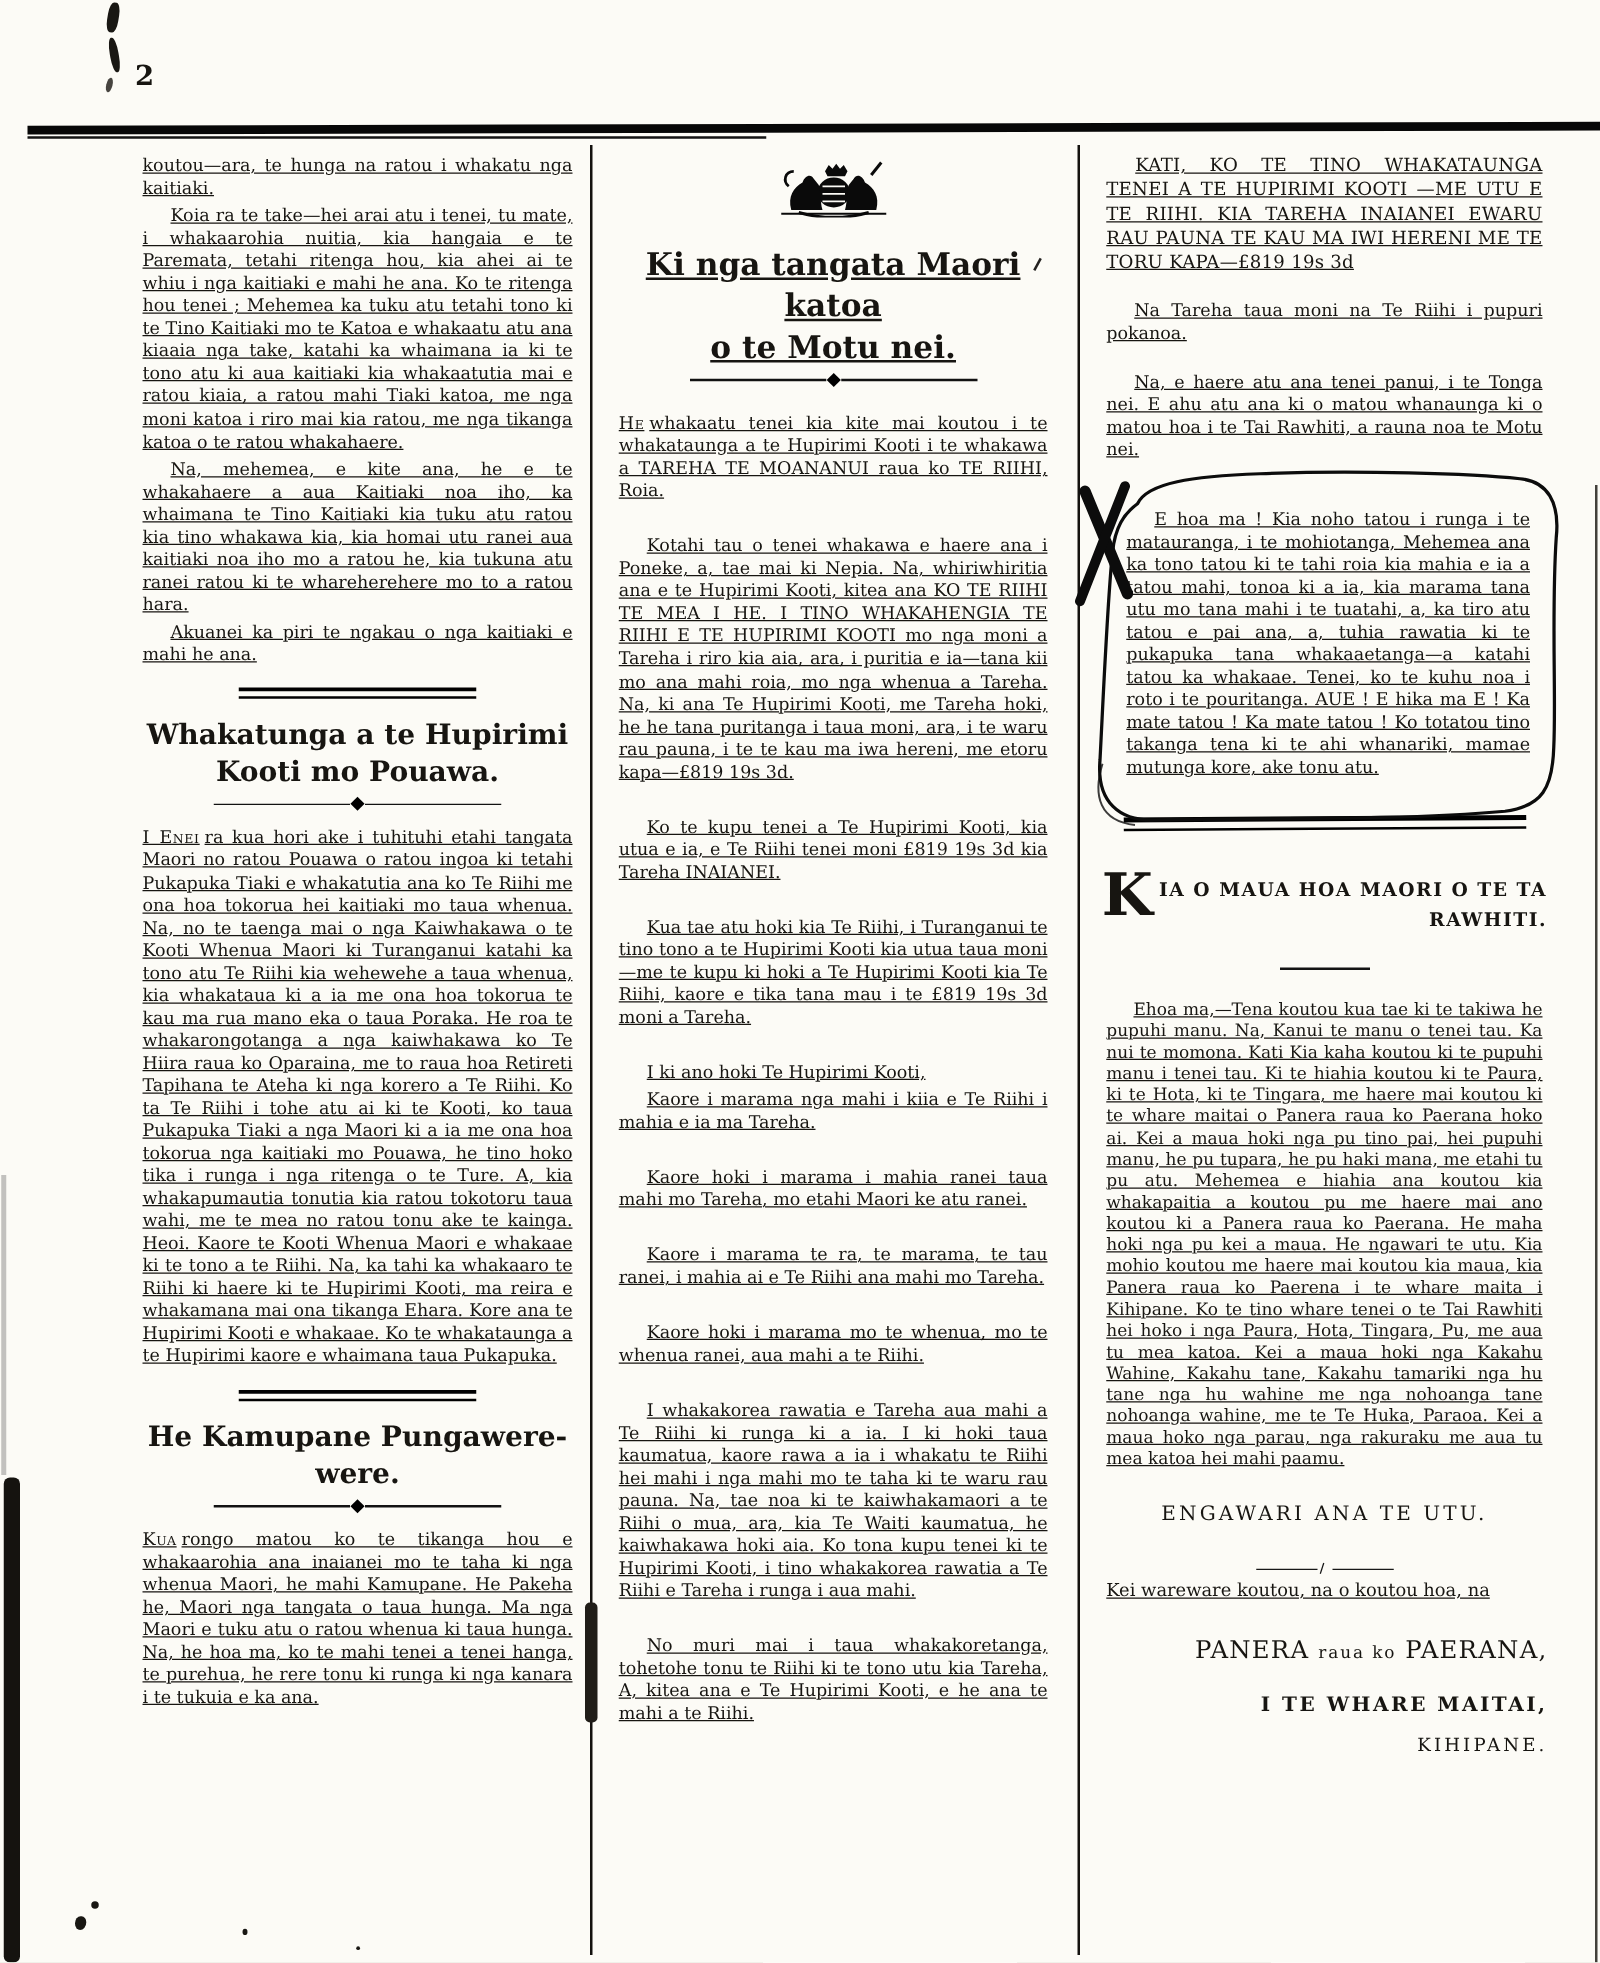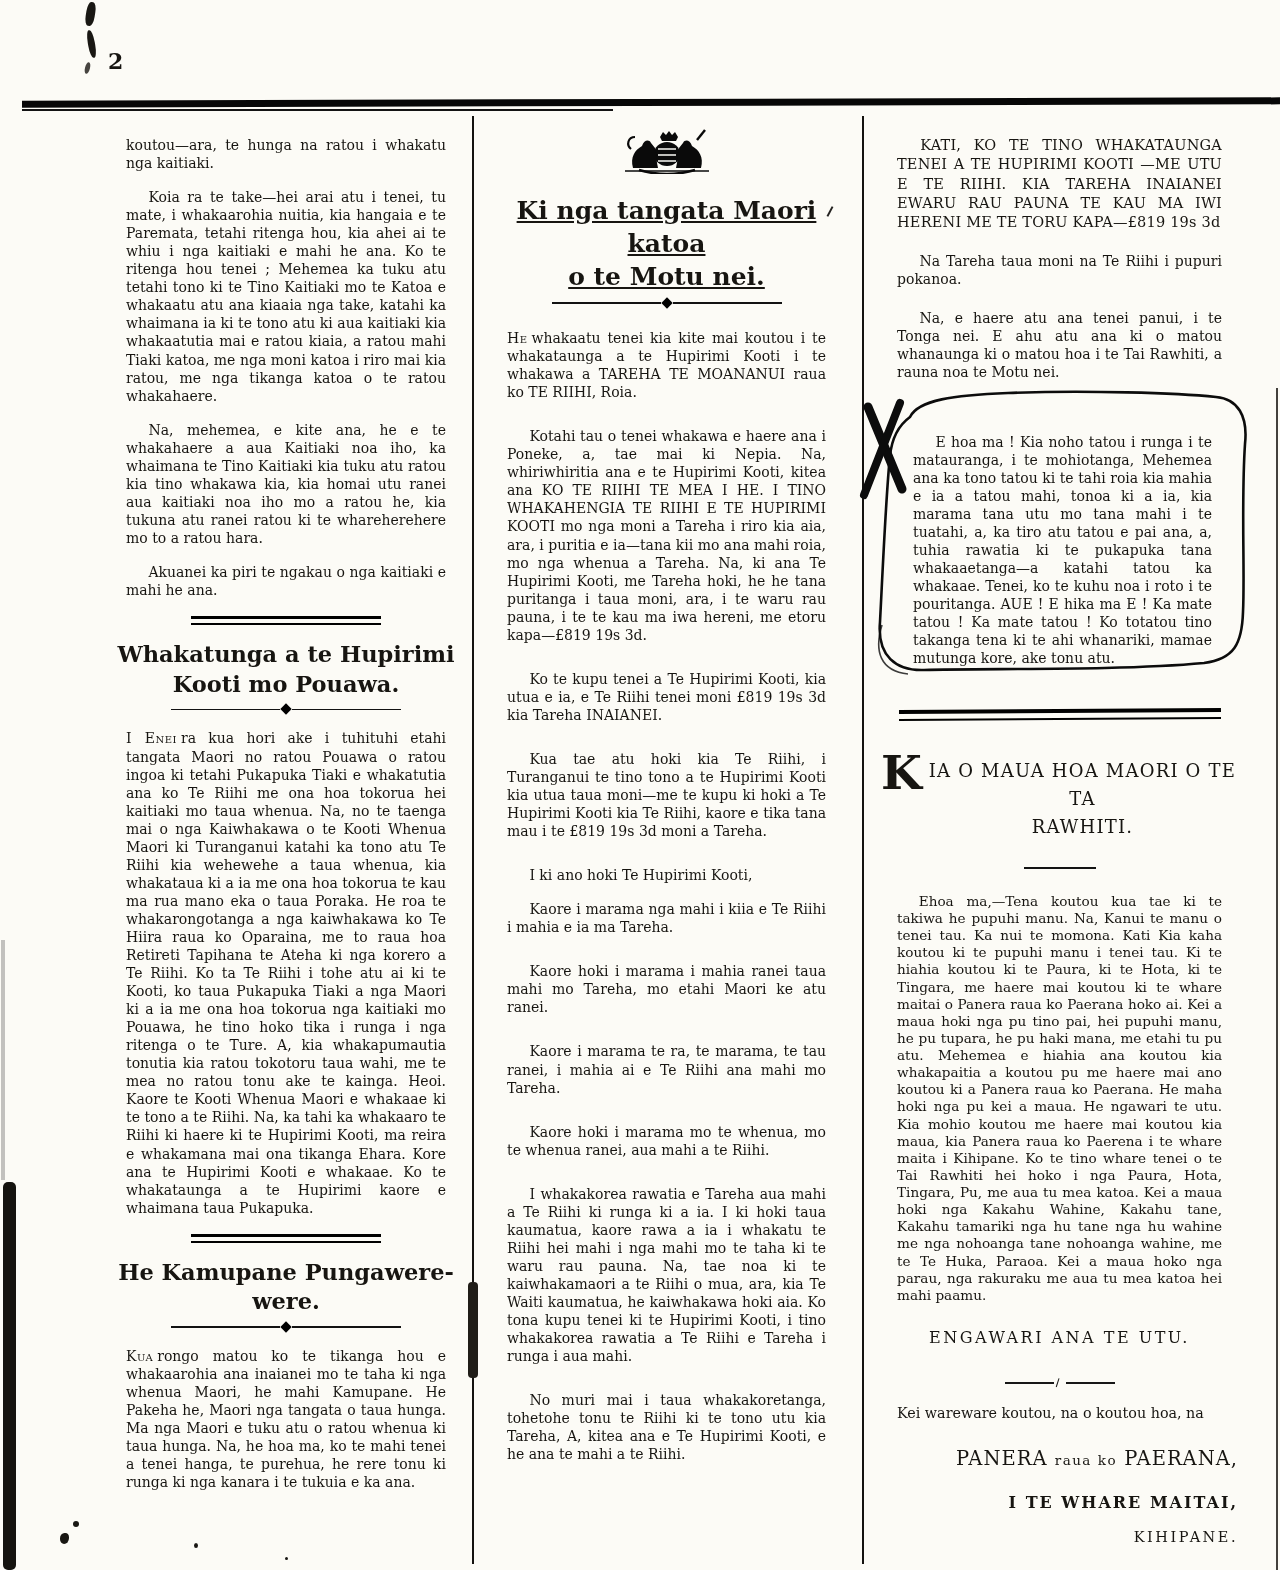--- a/index.html
+++ b/index.html
@@ -16,21 +16,21 @@
   .headrule .thin { height:2px; background:#131313; margin-top:3px; width:47%; }
 
   .vrule { position:absolute; top:116px; width:2px; height:1448px; background:#14120f; }
 
   .col { position:absolute; top:120px; font-size:14px; line-height:1.29;
     text-align:justify; }
   #col1 { left:110px; width:352px; }
   #col2 { left:491px; width:351px; }
   #col3 { left:881px; width:357px; }
 
-  .col p { margin:16px; text-indent:1.6em; }
+  .col p { margin:4px; text-indent:1.6em;text-decoration:underline; }
   .col p.noindent { text-indent:0; }
   .lead { font-variant:small-caps; letter-spacing:0.5px; margin-right:0.28em; }
 
   .rule-double { width:190px; margin:17px auto 15px; height:4px;
     border-top:3px solid #000; border-bottom:2px solid #000; }
   .art-head { margin:0 0 4px; text-align:center; font-weight:bold;
     font-size:22.5px; line-height:1.32; text-indent:0; }
   .diamond-div { display:flex; align-items:center; justify-content:center;
     width:230px; margin:6px auto 14px; }
   .diamond-div .line { flex:1; height:1.5px; background:#121212; }
@@ -48,22 +48,22 @@
   .circled-wrap { position:relative; margin-top:14px;
     padding:20px 10px 10px 16px; }
   .circled-wrap p { position:relative; z-index:2; }
   .annot { position:absolute; left:-25px; top:-12px; z-index:3; pointer-events:none; }
   .bigrule { width:322px; margin:16px 0 0 18px; height:5px;
     border-top:4px solid #000; border-bottom:2px solid #000;
     transform:rotate(-0.35deg); }
   .dropcap-head { margin-top:34px; display:flex; justify-content:center;
     align-items:flex-start; text-indent:0; }
   .dropcap { font-size:47px; line-height:0.8; font-weight:bold; margin-right:5px; }
-  .dc-lines { text-align:center; font-size:18px; letter-spacing:1.2px;
-    line-height:1.55; padding-top:3px; }
+  .dc-lines { text-align:right; font-size:15px; letter-spacing:1.2px;
+    line-height:1.55; padding-top:3px;font-weight:bold; }
   .short-rule { width:72px; height:2px; background:#131313; margin:26px auto 24px; }
   .letter { font-size:13.6px; line-height:1.26; }
   .slogan { text-align:center; font-size:16px; letter-spacing:2.5px;
     margin:24px 0 0; }
   .squiggle { display:flex; align-items:center; justify-content:center;
     width:110px; margin:30px auto 0; }
   .squiggle .line { flex:1; height:1.5px; background:#171717; }
   .squiggle .tick { width:5px; height:9px; border-left:1.6px solid #171717;
     transform:rotate(18deg); margin:0 3px; flex:0 0 auto; }
   .closing { margin-top:30px; font-size:14.3px; }

